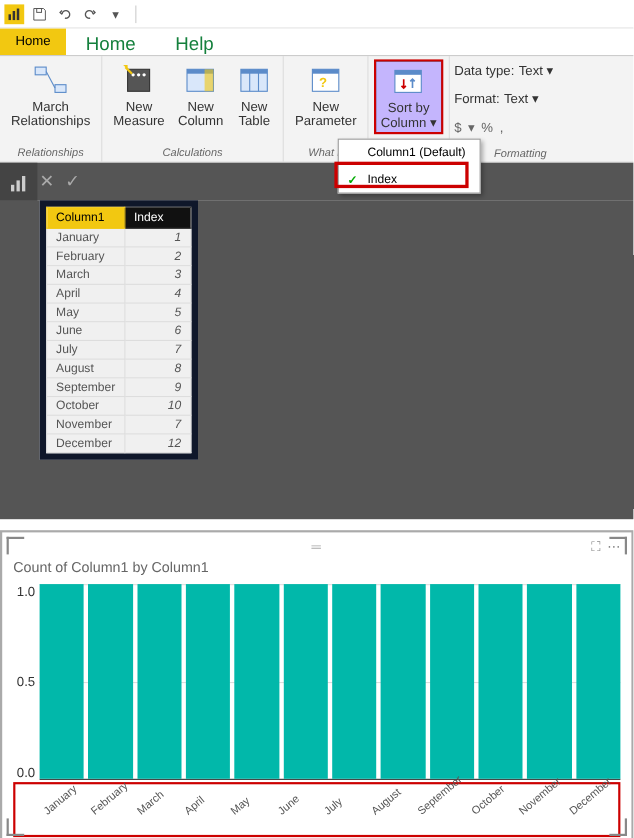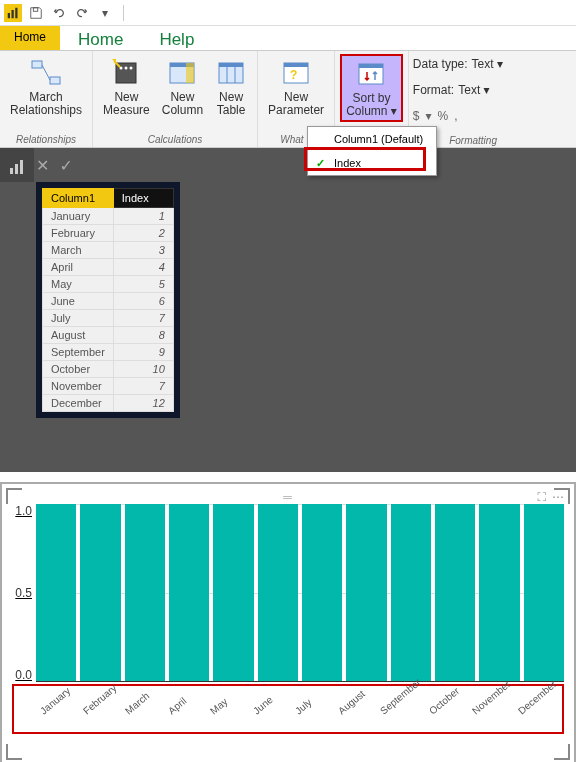--- a/index.html
+++ b/index.html
@@ -64,21 +64,21 @@
 
 .chart-outer { margin-top: 10px; border: 2px solid #aaa; height: 284px; padding: 6px 10px; position: relative; background: #fff; }
 .chart-outer .corner { position: absolute; width: 16px; height: 16px; }
 .chart-outer .corner.tl { top: 4px; left: 4px; border-left: 2px solid #888; border-top: 2px solid #888; }
 .chart-outer .corner.tr { top: 4px; right: 4px; border-right: 2px solid #888; border-top: 2px solid #888; }
 .chart-outer .corner.bl { bottom: 4px; left: 4px; border-left: 2px solid #888; border-bottom: 2px solid #888; }
 .chart-outer .corner.br { bottom: 4px; right: 4px; border-right: 2px solid #888; border-bottom: 2px solid #888; }
 .chart-header { display: flex; justify-content: flex-end; gap: 6px; color: #888; font-size: 14px; }
 .chart-header .grip { position: absolute; left: 50%; top: 6px; transform: translateX(-50%); color: #aaa; letter-spacing: 1px; }
 .chart-title { font-size: 13px; color: #666; margin: 4px 0 8px 0; }
-.chart-plot { height: 178px; display: flex; text-decoration: underline; }
+.chart-plot { height: 178px; display: flex; }
 .chart-yaxis { width: 24px; display: flex; flex-direction: column; justify-content: space-between; align-items: flex-end; padding-right: 4px; font-size: 11px; color: #333; }
 .chart-bars { flex: 1; position: relative; display: flex; align-items: flex-end; gap: 4px; border-bottom: 1px solid #333; }
 .chart-bars .gridline { position: absolute; left: 0; right: 0; border-top: 1px solid #ddd; }
 .chart-bars .bar { flex: 1; background: #01b8aa; position: relative; }
 .chart-xaxis { display: flex; padding-left: 24px; height: 50px; border: 2px solid #c00; margin-top: 2px; }
 .chart-xaxis .xlabel { flex: 1; font-size: 10px; color: #555; transform: rotate(-40deg); transform-origin: top left; position: relative; top: 22px; white-space: nowrap; }
 
 </style>
 </head>
 <body>
@@ -339,20 +339,21 @@
 <div class="chart-outer">
   <span class="corner tl"></span>
   <span class="corner tr"></span>
   <span class="corner bl"></span>
   <span class="corner br"></span>
   <div class="chart-header">
     <span class="grip">═</span>
     <span>⛶</span>
     <span>⋯</span>
   </div>
+  <div class="chart-title">Count of Column1 by Column1</div>
   <div class="chart-plot">
     <div class="chart-yaxis">
       <span>1.0</span>
       <span>0.5</span>
       <span>0.0</span>
     </div>
     <div class="chart-bars" id="chart-bars">
       <div class="gridline" style="top:0"></div>
       <div class="gridline" style="top:50%"></div>
     <div class="bar" style="height: 100%;"></div>

